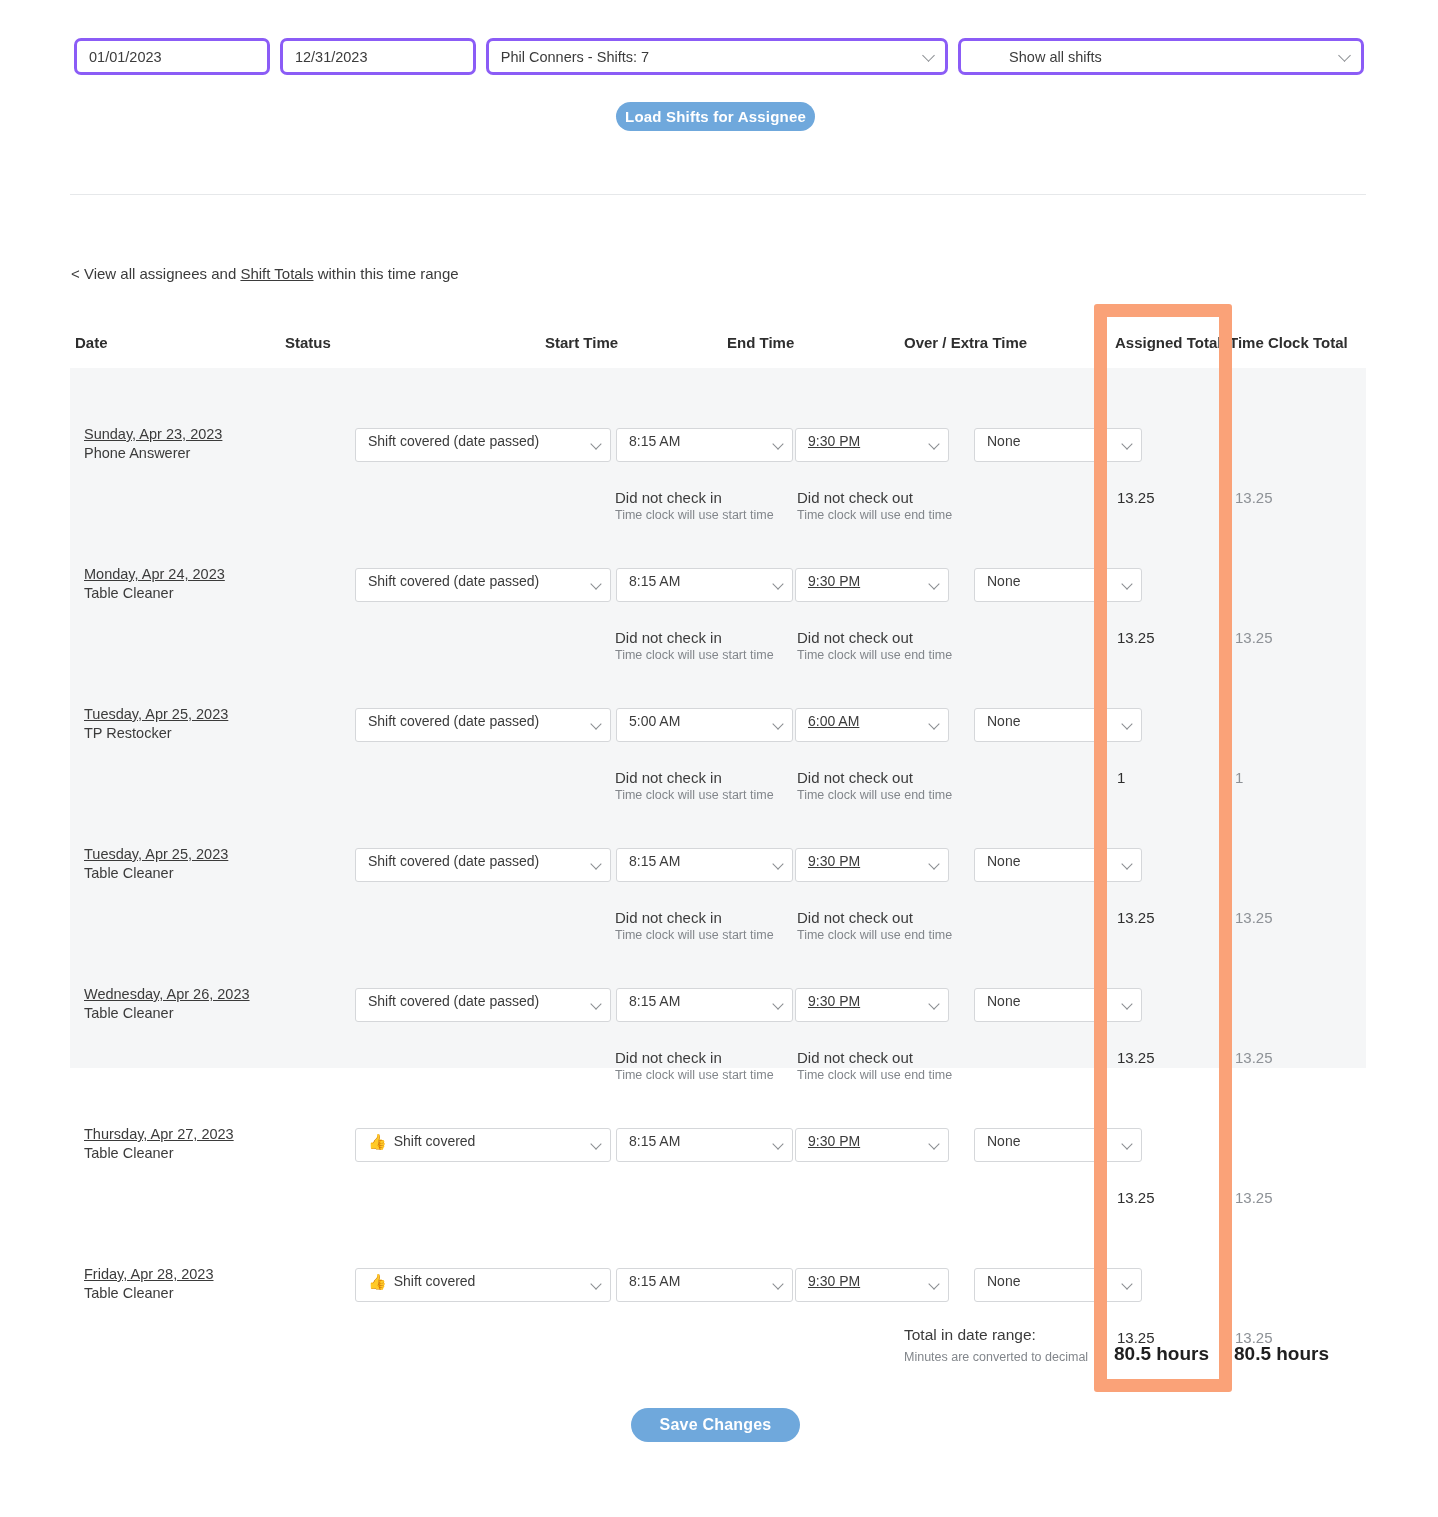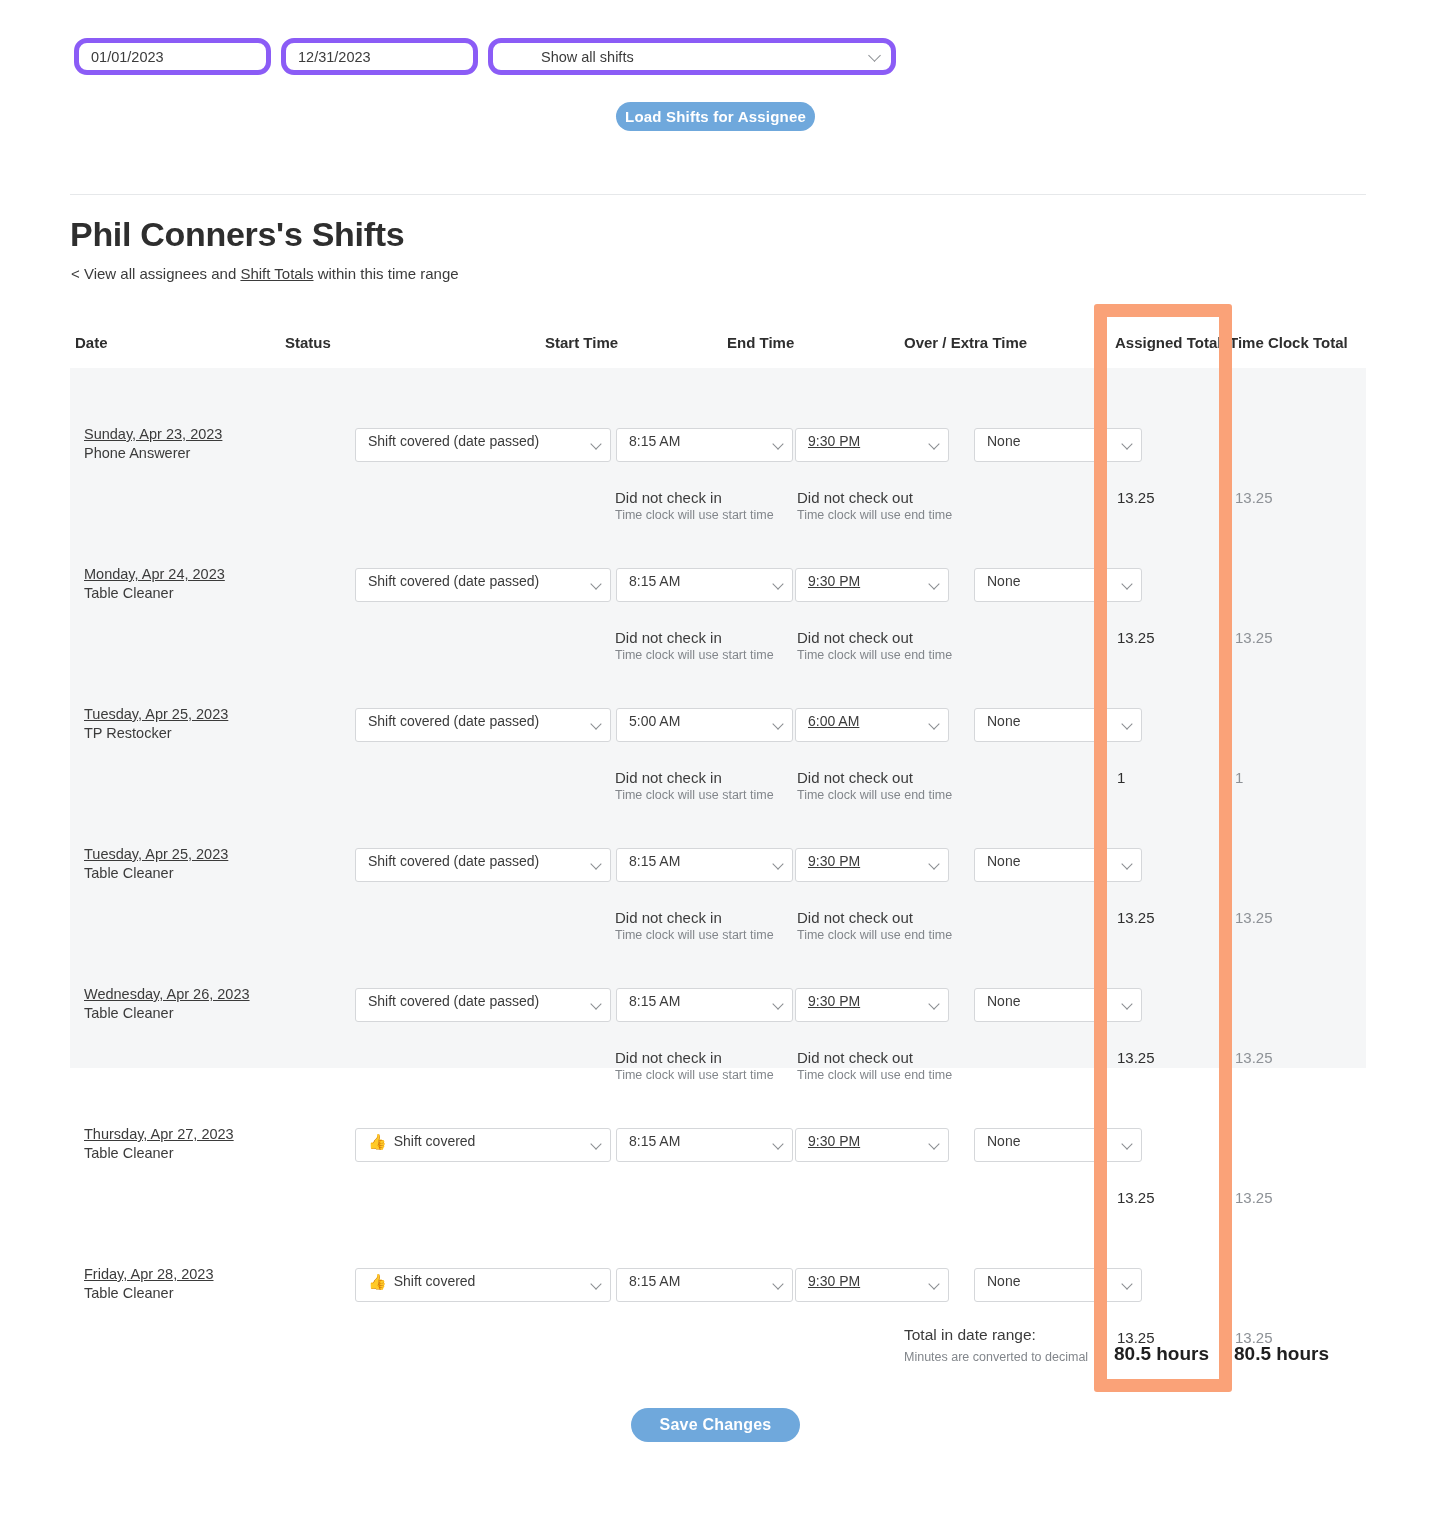--- a/index.html
+++ b/index.html
@@ -21,22 +21,22 @@
   .filterbar {
     position: absolute;
     left: 74px; top: 38px;
     width: 1290px; height: 37px;
     display: flex;
     gap: 10px;
   }
   .field {
     height: 37px;
     background: #fff;
-    border: 5px solid #8b5cf6;
-    border-radius: 13px;
+    border: 3px solid #8b5cf6;
+    border-radius: 7px;
     display: flex;
     align-items: center;
     padding: 0 12px;
     font-size: 14.5px;
     color: #3b3b3b;
     position: relative;
   }
   .field.date  { width: 197px; }
   .field.sel1  { width: 465px; }
   .field.sel2  { width: 408px; padding-left: 48px; }
@@ -260,31 +260,34 @@
 
 <div class="page">
 
   <div class="filterbar">
     <div class="field date">
       <span>01/01/2023</span>
     </div>
     <div class="field date">
       <span>12/31/2023</span>
     </div>
+    <div class="field select sel1">
+      <span>Phil Conners - Shifts: 7</span>
+      <span class="caret"></span>
+    </div>
     <div class="field select sel2">
       <span>Show all shifts</span>
       <span class="caret"></span>
     </div>
   </div>
 
   <button class="btn-primary" id="load-shifts-button">Load Shifts for Assignee</button>
 
   <div class="divider"></div>
 
-  <h1 id="page-title">Phil Conners's Shifts</h1>
   <div class="subtitle">
     <span>&lt; View all assignees and </span><a href="#">Shift Totals</a><span> within this time range</span>
   </div>
 
   <div class="table-wrap">
     <div class="thead">
       <div class="th c-date">Date</div>
       <div class="th c-status">Status</div>
       <div class="th c-start">Start Time</div>
       <div class="th c-end">End Time</div>

